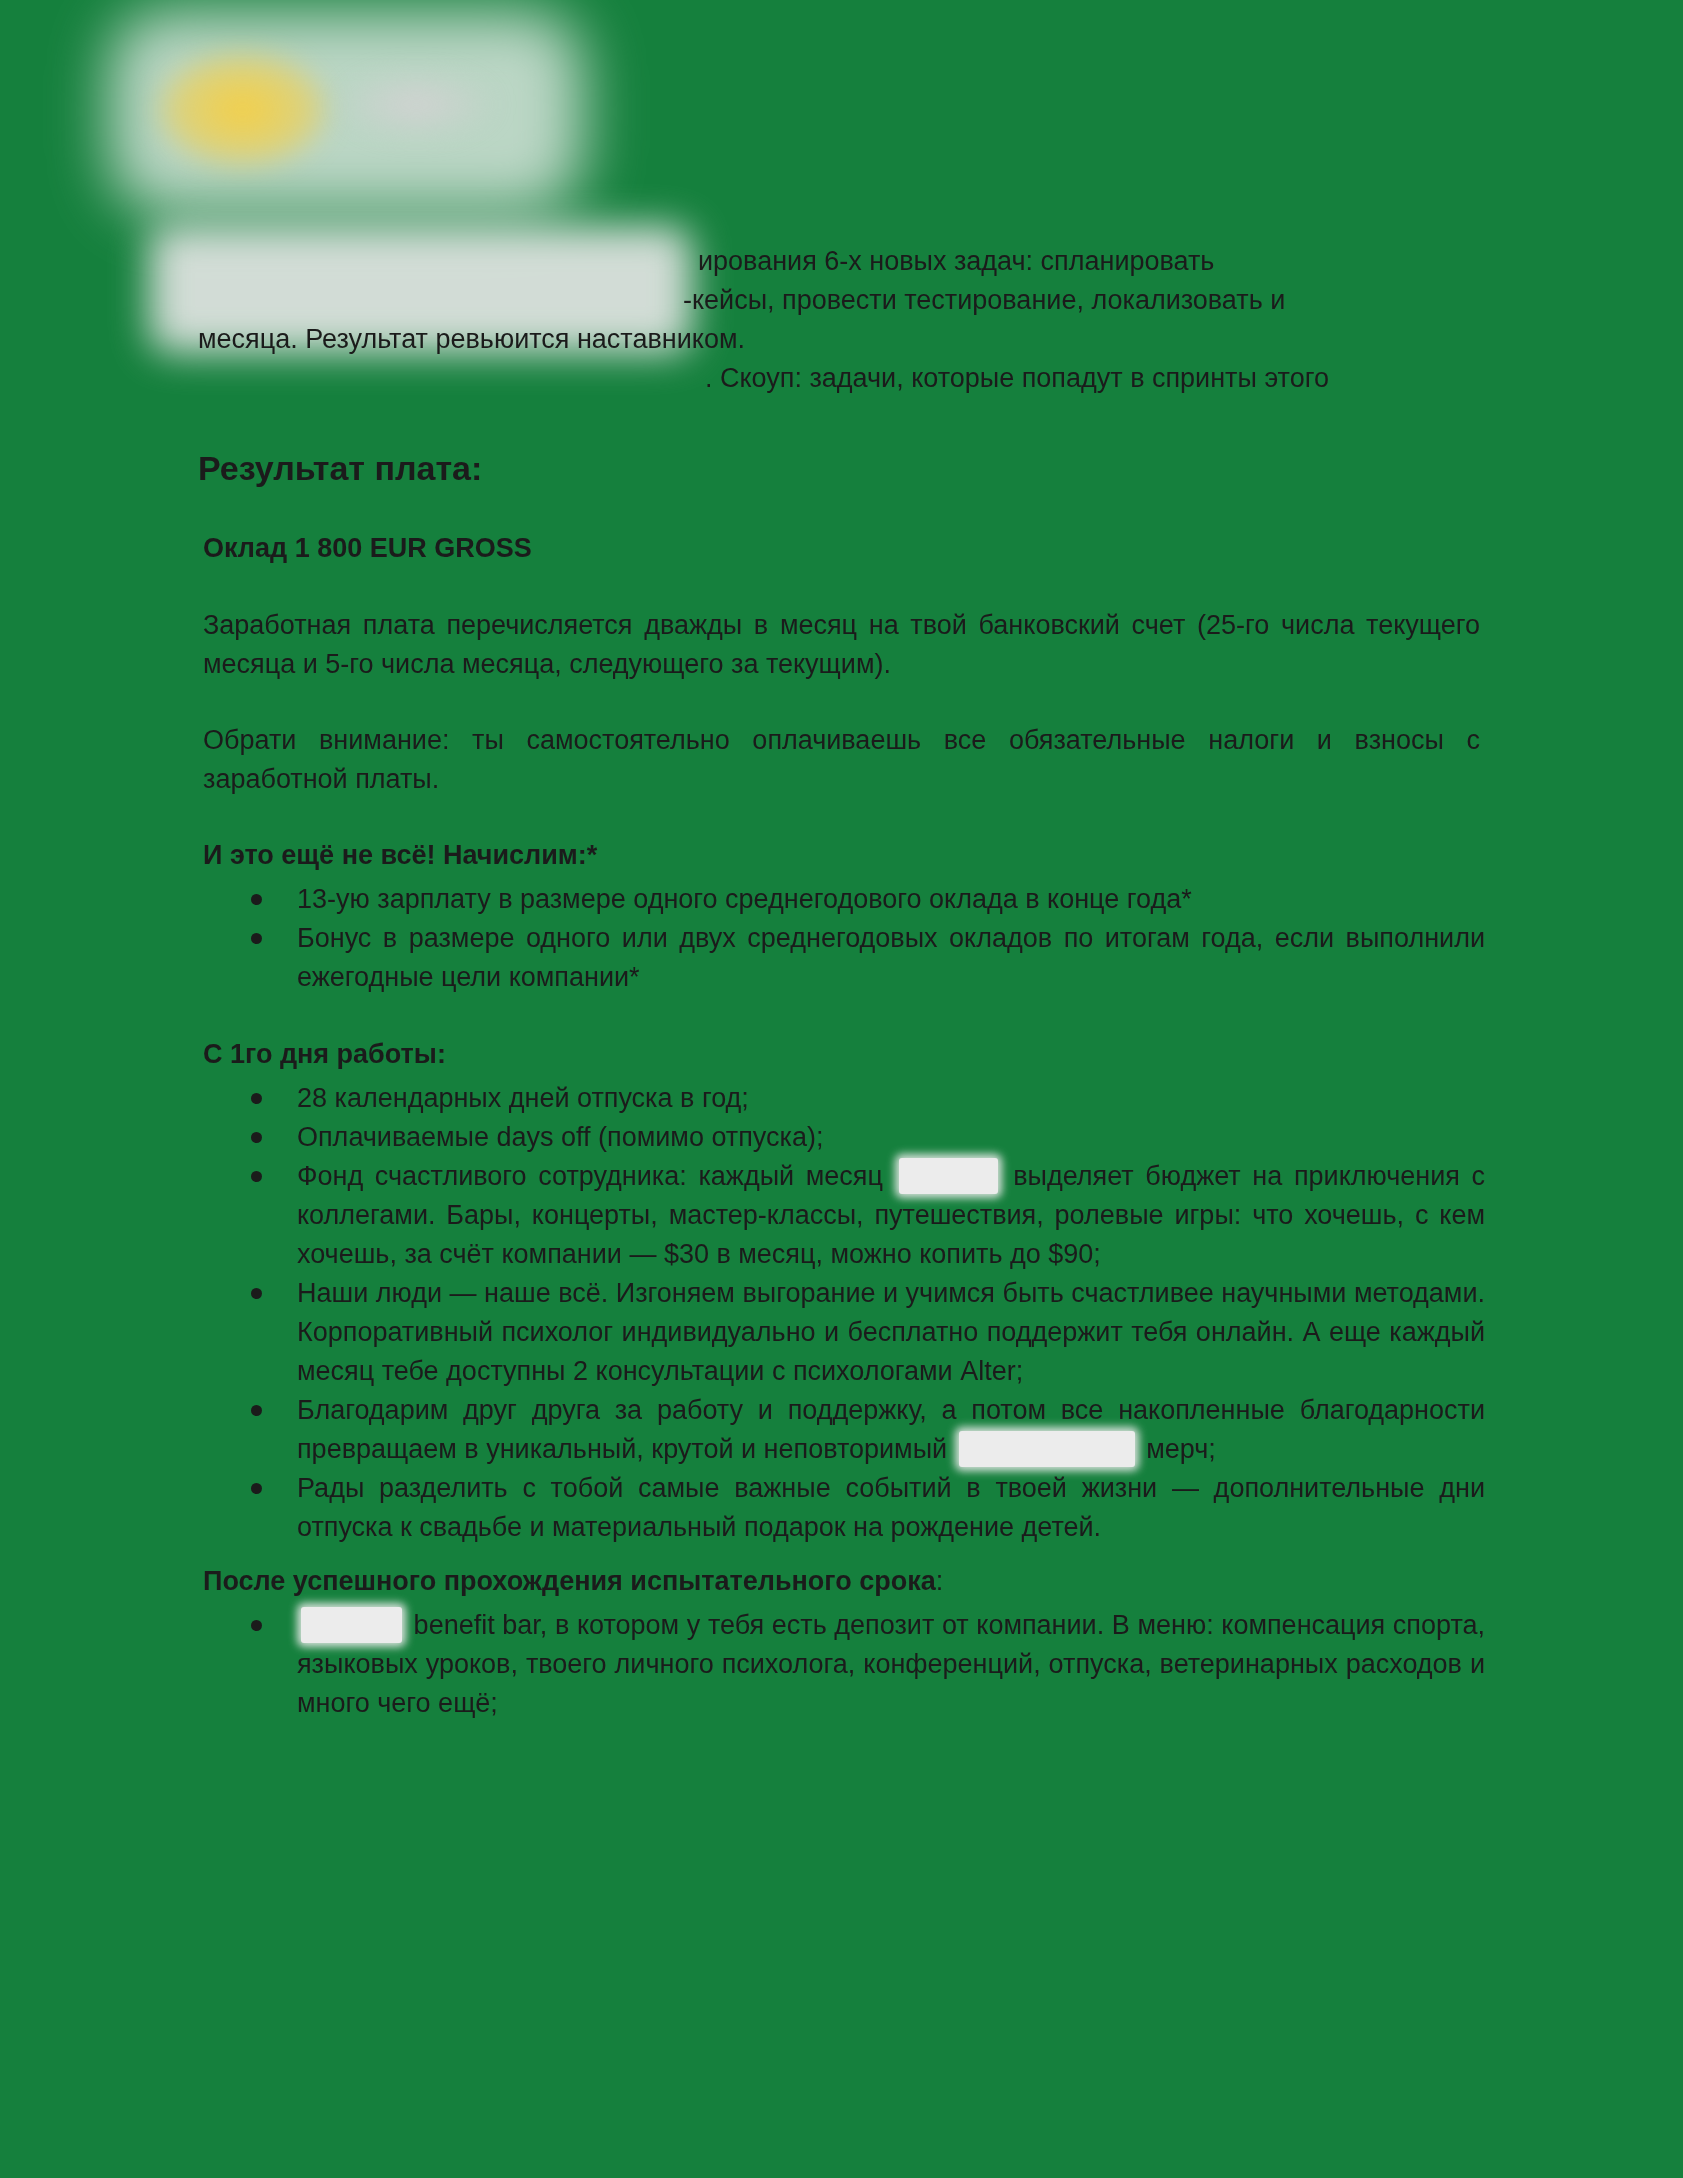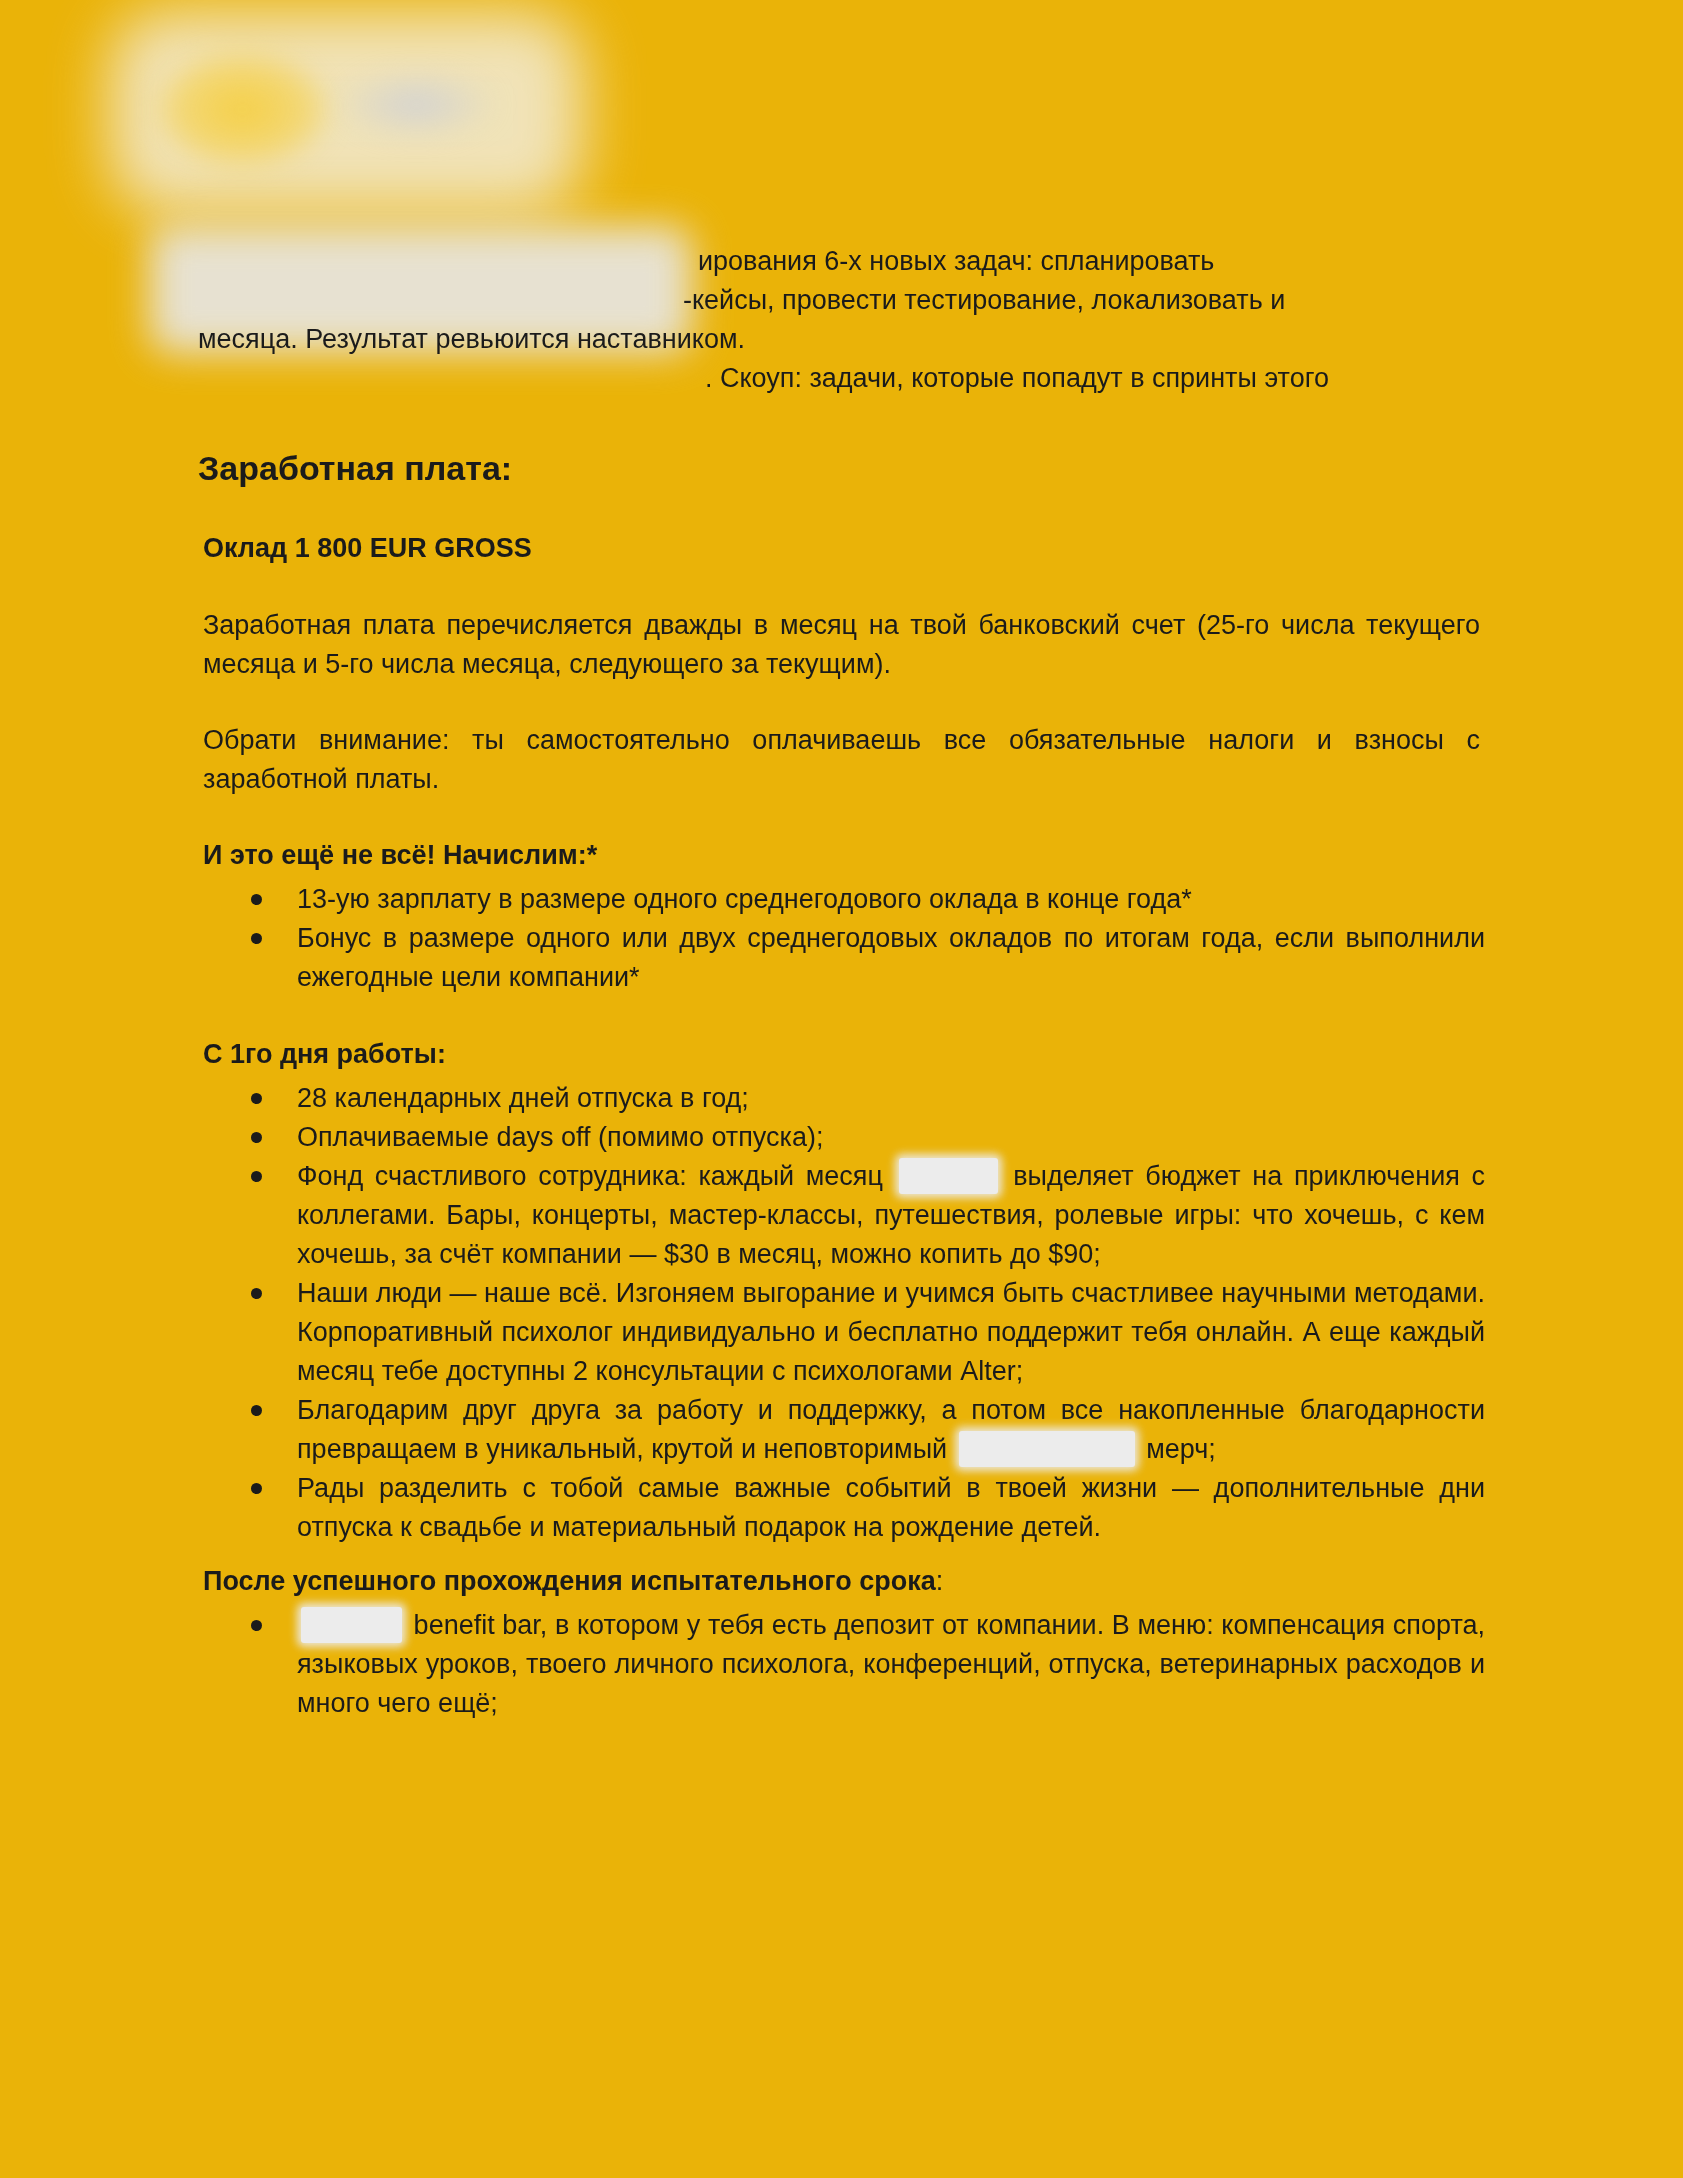--- a/index.html
+++ b/index.html
@@ -1,17 +1,17 @@
 <!DOCTYPE html>
 <html><head>
 <meta charset="utf-8">
 <style>
   html,body{margin:0;padding:0;background:#ffffff;}
   .page{
-    position:relative;width:1683px;height:2178px;background:#eab308;overflow:hidden;
+    position:relative;width:1683px;height:2178px;background:#15803d;overflow:hidden;
     font-family:"Liberation Sans","DejaVu Sans",sans-serif;color:#1b1b1b;
   }
   
   .blob{position:absolute;pointer-events:none;}
   .blob-backdrop{left:109px;top:10px;width:475px;height:203px;background:#f3f3f3;border-radius:59px;filter:blur(30px);opacity:.75;}
   .blob-yellow{left:156px;top:51px;width:173px;height:117px;border-radius:50%;
     background:radial-gradient(ellipse at center,#f5cf45 0%,rgba(245,207,69,.55) 55%,rgba(245,207,69,0) 78%);
     filter:blur(13px);}
   .blob-gray{left:335px;top:69px;width:163px;height:71px;border-radius:50%;
     background:radial-gradient(ellipse at center,#d2d2d2 0%,rgba(210,210,210,0) 72%);
@@ -59,21 +59,21 @@
 
   <div class="content">
 
     <div class="intro">
         <div class="line"><span class="space" style="width: 500px;"></span>ирования 6-х новых задач: спланировать</div>
         <div class="line"><span class="space" style="width: 485px;"></span>-кейсы, провести тестирование, локализовать и</div>
         <div class="line">месяца. Результат ревьюится наставником.</div>
         <div class="line"><span class="space" style="width: 507px;"></span>. Скоуп: задачи, которые попадут в спринты этого</div>
       </div>
 
-    <h2 class="h2-salary">Заработная плата:</h2>
+    <h2 class="h2-salary">Результат плата:</h2>
 
     <p class="amount bold">Оклад 1 800 EUR GROSS</p>
 
     <p class="pay justify">Заработная плата перечисляется дважды в месяц на твой банковский счет (25-го числа текущего месяца и 5-го числа месяца, следующего за текущим).</p>
 
     <p class="taxes justify">Обрати внимание: ты самостоятельно оплачиваешь все обязательные налоги и взносы с заработной платы.</p>
 
     <p class="extras-head bold">И это ещё не всё! Начислим:*</p>
 
     <ul class="blist">

